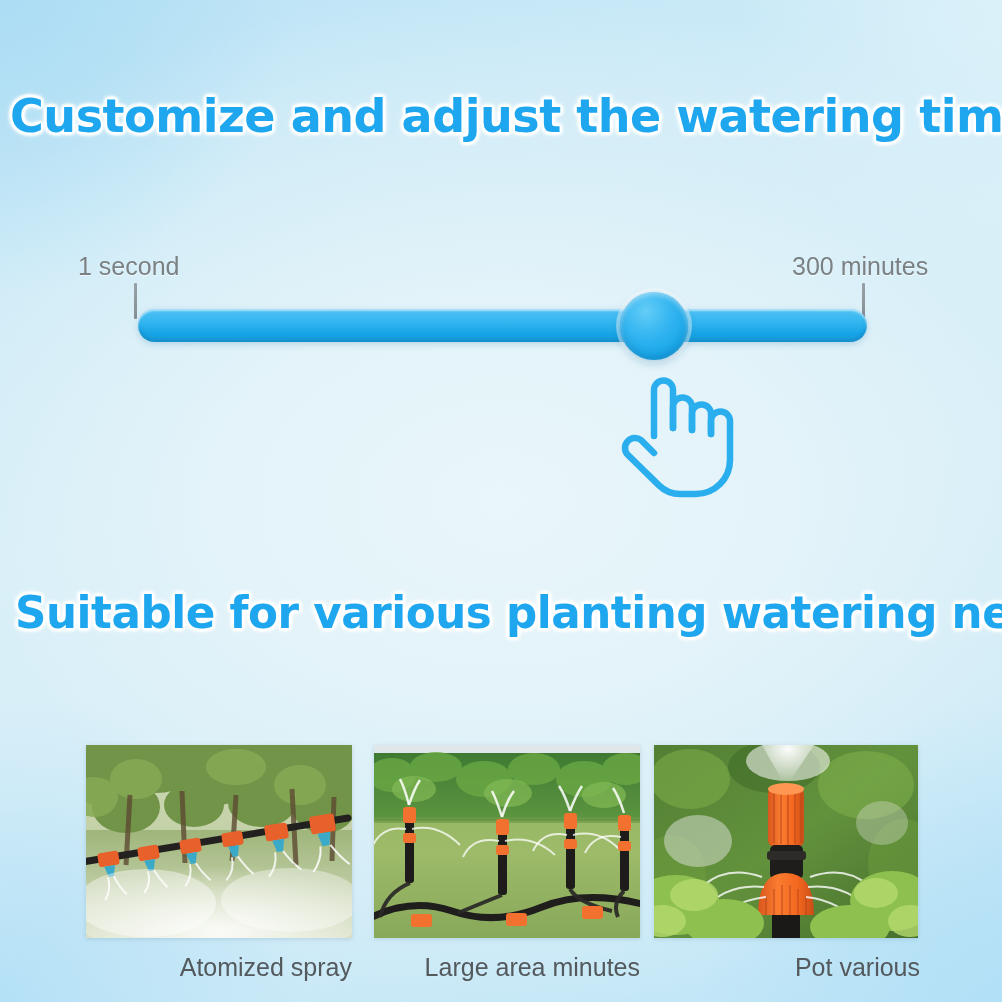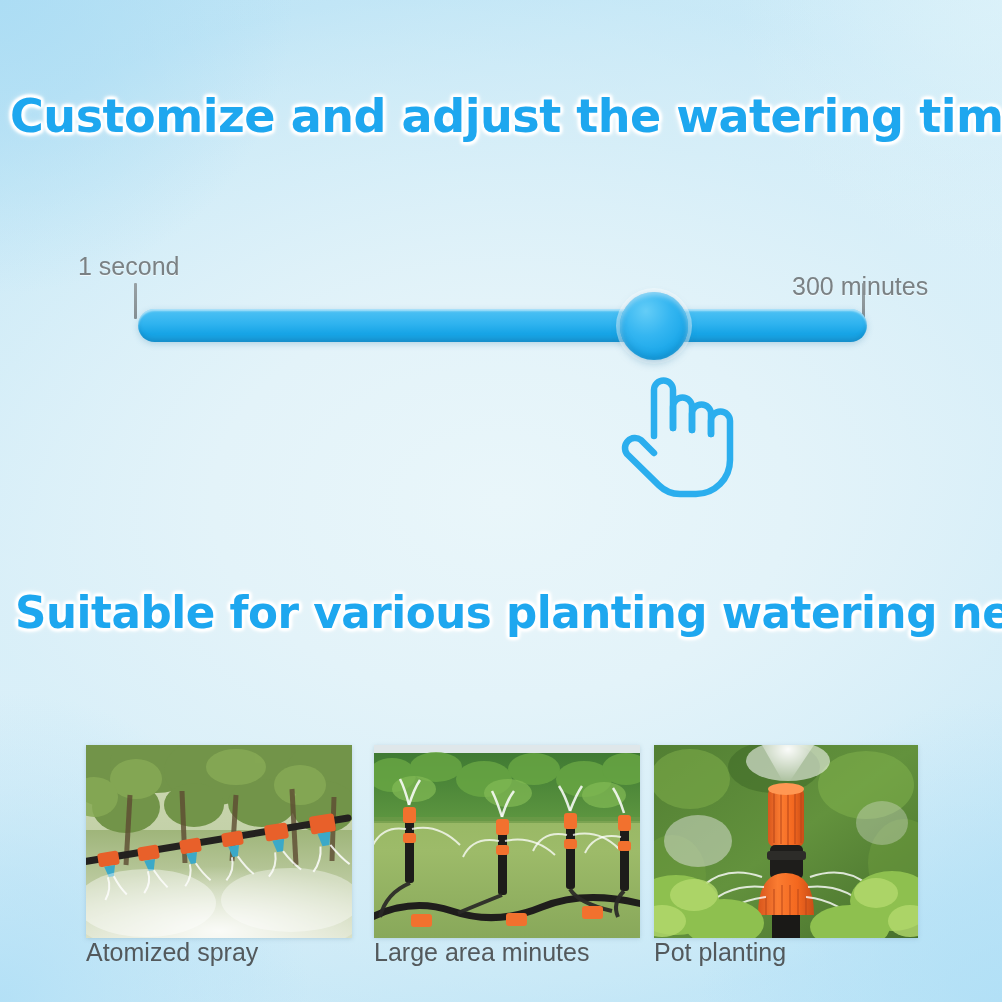--- a/index.html
+++ b/index.html
@@ -81,21 +81,21 @@
 
   .slider-label {
     position: absolute;
     font-size: 25px;
     color: #7a8184;
     font-family: "Liberation Sans", "DejaVu Sans", sans-serif;
     white-space: nowrap;
     text-shadow: 0 1px 0 rgba(255,255,255,0.6);
   }
   #label-min { left: 78px;  top: 246px; }
-  #label-max { left: 792px; top: 246px; margin-top: 20px; }
+  #label-max { left: 792px; top: 246px; }
 
   .tick {
     position: absolute;
     width: 3px;
     height: 36px;
     background: linear-gradient(180deg, #8d9497 0%, #767d80 100%);
     border-radius: 1px;
     opacity: 0.85;
   }
   #tick-min { left: 134px; top: 277px; }
@@ -159,21 +159,22 @@
     position: relative;
     width: 266px;
     height: 193px;
     overflow: hidden;
     background: #7fae63;
     box-shadow: 0 1px 4px rgba(90,130,150,0.25);
   }
   #card-3 .photo { width: 264px; }
 
   .caption {
-    text-align: left;
+    margin-top: 15px;
+    text-align: right;
     font-size: 25px;
     color: #53595c;
     font-family: "Liberation Sans", "DejaVu Sans", sans-serif;
     white-space: nowrap;
   }
 </style>
 </head>
 <body>
 
 <div class="page">
@@ -480,17 +481,17 @@
             <ellipse cx="196" cy="182" rx="40" ry="22"></ellipse>
           </g>
           <g fill="#b4da6d" opacity="0.8">
             <ellipse cx="40" cy="150" rx="24" ry="16"></ellipse>
             <ellipse cx="8" cy="176" rx="24" ry="16"></ellipse>
             <ellipse cx="222" cy="148" rx="22" ry="15"></ellipse>
             <ellipse cx="256" cy="176" rx="22" ry="16"></ellipse>
           </g>
         </svg>
       </div>
-      <div class="caption">Pot planting</div>
+      <div class="caption">Pot various</div>
     </div>
 
   </div>
 </div>
 
 </body></html>

